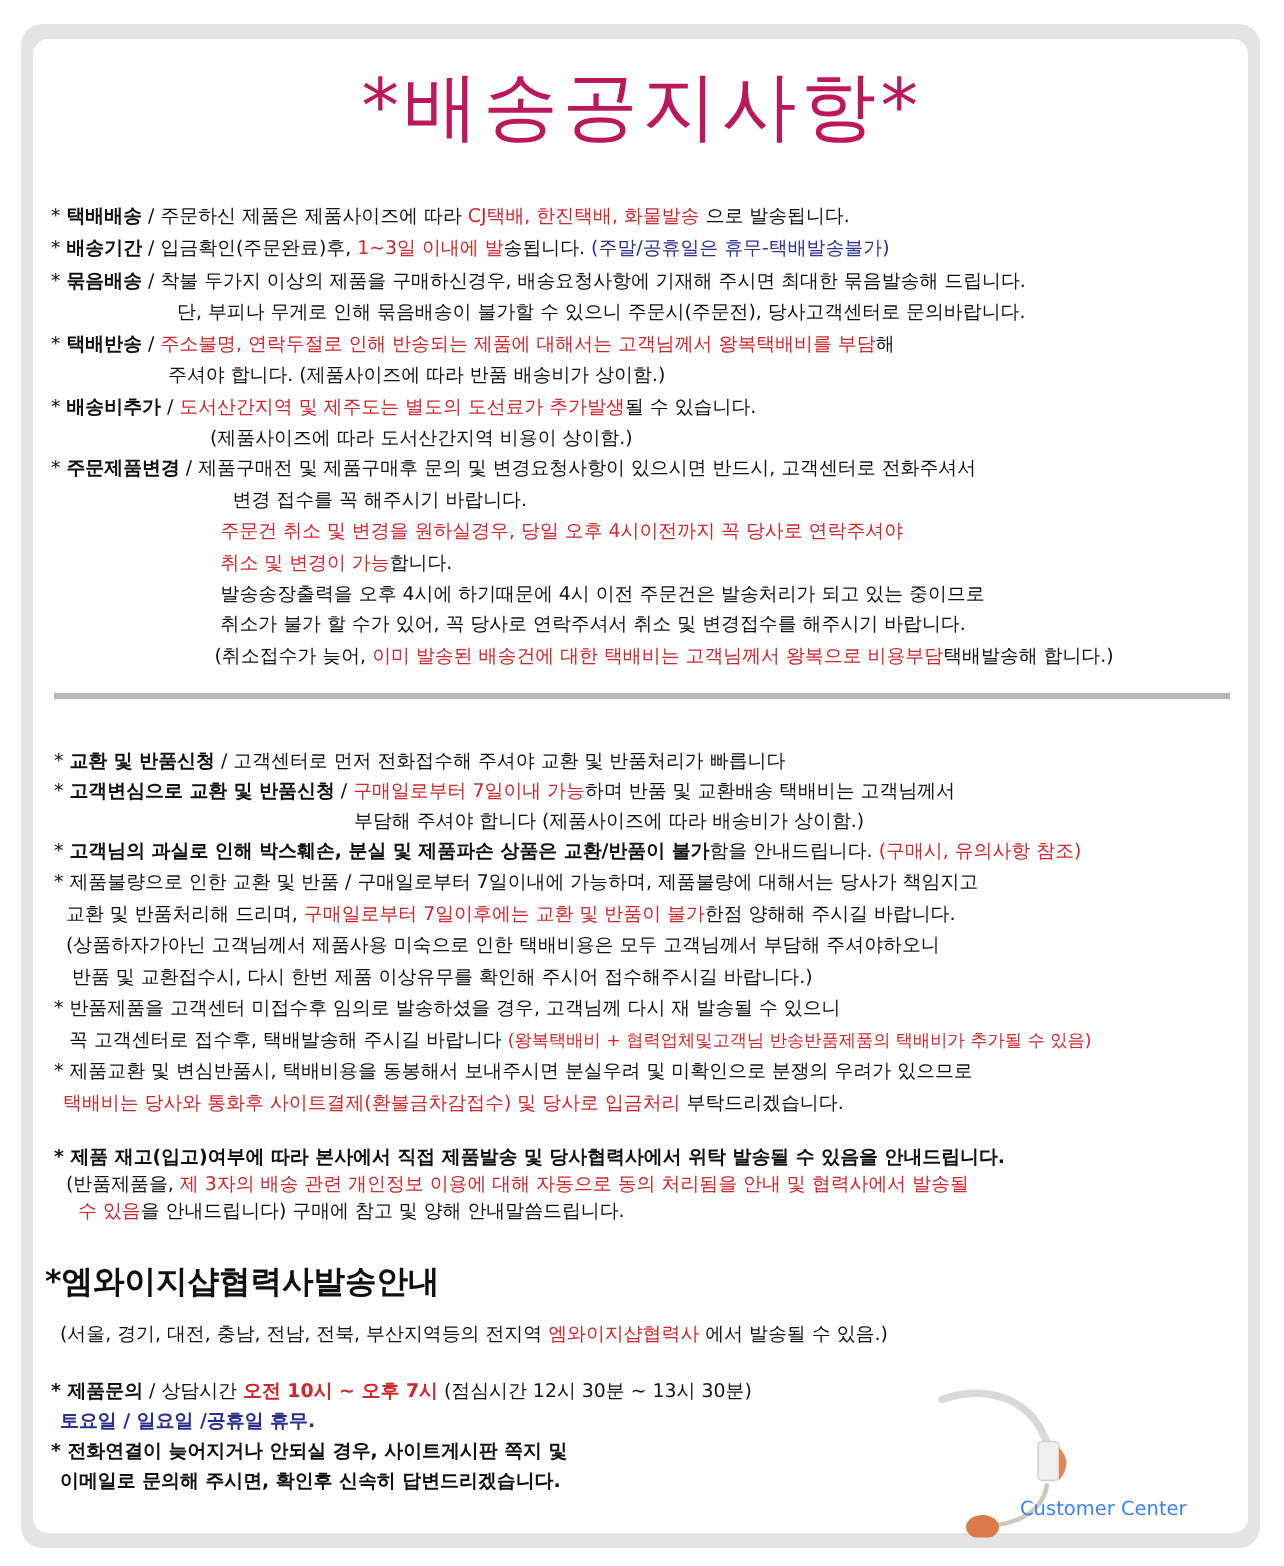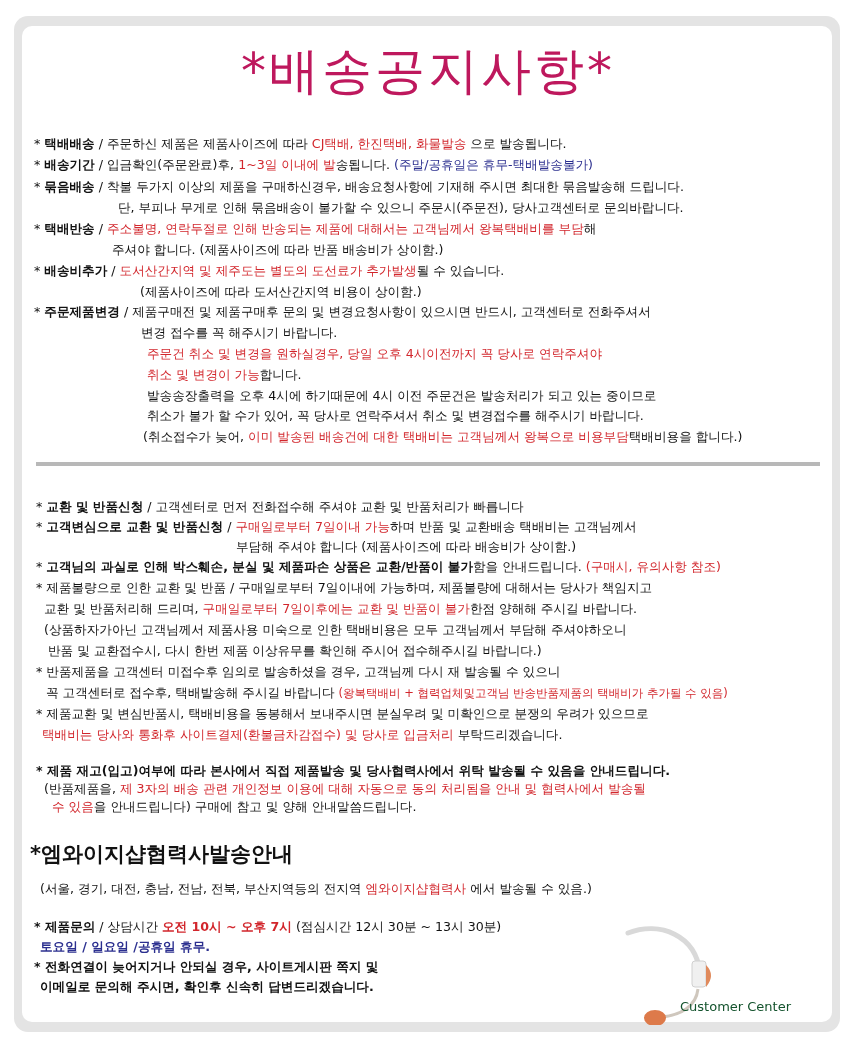--- a/index.html
+++ b/index.html
@@ -11,21 +11,21 @@
            background: #ffffff; border-radius: 10px; }
   .title { position: absolute; left: 0; width: 856px; top: 38px; text-align: center;
            font-size: 50px; letter-spacing: 3px; font-weight: normal; color: #be185d; }
   .line { position: absolute; left: 0; white-space: nowrap; font-size: 12.6px; line-height: 18px; }
   .b { font-weight: bold; text-align: right; }
   .red { color: #d2262c; }
   .blue { color: #2b2f8f; }
   .divider { position: absolute; left: 36px; top: 462px; width: 784px; height: 4px; background: #b8b8b8; }
   .h2 { position: absolute; left: 30px; top: 840px; font-size: 21px; font-weight: bold; white-space: nowrap; }
   .small { font-size: 11.5px; }
-  .cc-label { position: absolute; left: 680px; top: 999px; font-size: 13px; color: #14532d; white-space: nowrap; }
+  .cc-label { position: absolute; left: 680px; top: 999px; font-size: 13px; color: #3b82f6; white-space: nowrap; }
   .headset { position: absolute; left: 600px; top: 915px; }
 </style>
 </head>
 <body>
 
 <div class="frame"></div>
 <div class="panel"></div>
 
 <div class="title">*배송공지사항*</div>
 
@@ -47,29 +47,29 @@
   <div class="line" style="left:112px;top:241px">주셔야 합니다. (제품사이즈에 따라 반품 배송비가 상이함.)</div>
 
   <div class="line" style="left:34px;top:262px">
     <span>* </span><span class="b">배송비추가</span><span> / </span><span class="red">도서산간지역 및 제주도는 별도의 도선료가 추가발생</span><span>될 수 있습니다.</span>
   </div>
   <div class="line" style="left:140px;top:283px">(제품사이즈에 따라 도서산간지역  비용이 상이함.)</div>
 
   <div class="line" style="left:34px;top:303px">
     <span>* </span><span class="b">주문제품변경</span><span> / </span><span>제품구매전 및 제품구매후 문의 및 변경요청사항이 있으시면 반드시, 고객센터로 전화주셔서</span>
   </div>
-  <div class="line" style="left:141px;top:324px">변경 접수를 꼭 해주시기 바랍니다.</div>
+  <div class="line" style="left:155px;top:324px">변경 접수를 꼭 해주시기 바랍니다.</div>
   <div class="line red" style="left:147px;top:345px">주문건 취소 및 변경을 원하실경우, 당일 오후 4시이전까지 꼭 당사로 연락주셔야</div>
   <div class="line" style="left:147px;top:366px">
     <span class="red">취소 및 변경이 가능</span><span>합니다.</span>
   </div>
   <div class="line" style="left:147px;top:387px">발송송장출력을 오후 4시에 하기때문에 4시 이전 주문건은 발송처리가 되고 있는 중이므로</div>
   <div class="line" style="left:147px;top:407px">취소가 불가 할 수가 있어, 꼭 당사로 연락주셔서 취소 및 변경접수를 해주시기 바랍니다.</div>
   <div class="line" style="left:143px;top:428px">
-    <span>(취소접수가 늦어, </span><span class="red">이미 발송된 배송건에 대한 택배비는 고객님께서 왕복으로 비용부담</span><span>택배비용을 합니다.)</span>
+    <span>(취소접수가 늦어, </span><span class="red">이미 발송된 배송건에 대한 택배비는 고객님께서 왕복으로 비용부담</span><span>택배발송해 합니다.)</span>
   </div>
 </div>
 
 <div class="divider"></div>
 
 <div>
   <div class="line" style="left:36px;top:498px">
     <span>* </span><span class="b">교환 및 반품신청</span><span> / </span><span>고객센터로 먼저 전화접수해 주셔야 교환 및 반품처리가 빠릅니다</span>
   </div>
   <div class="line" style="left:36px;top:518px">

